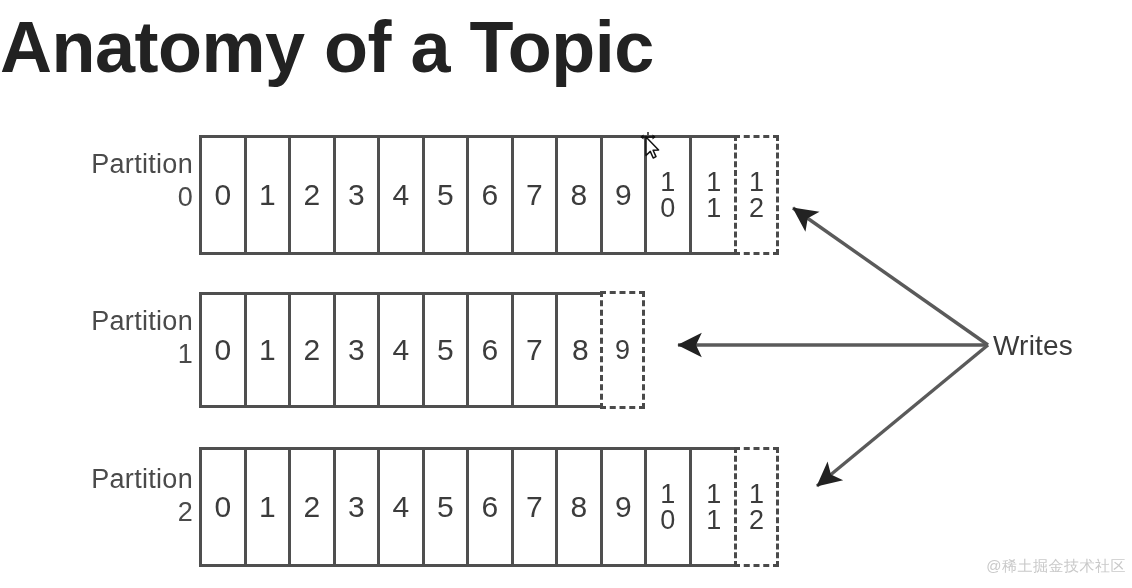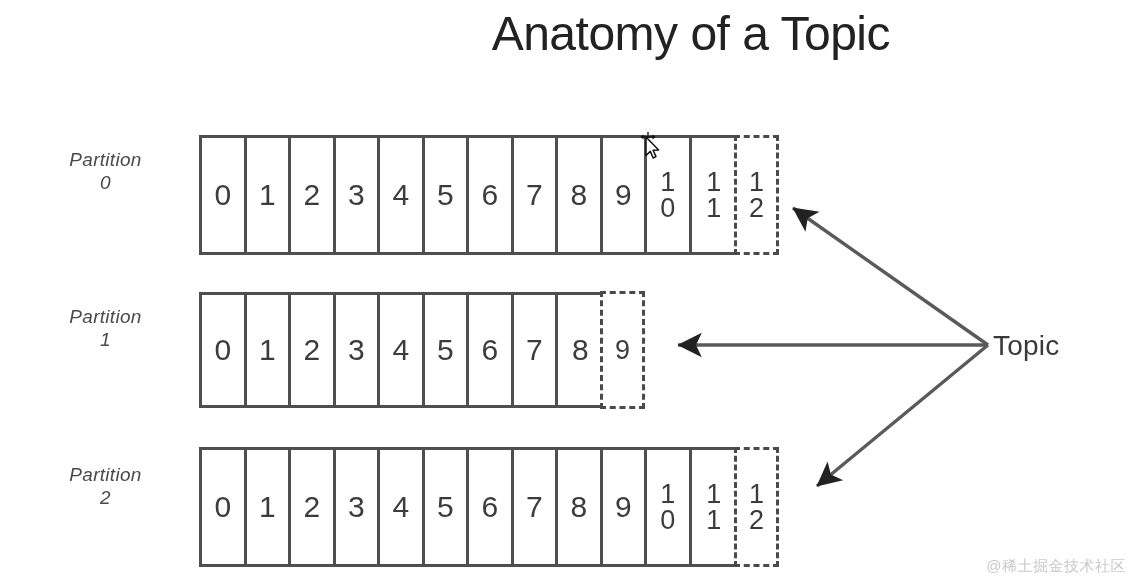--- a/index.html
+++ b/index.html
@@ -20,48 +20,47 @@
     position: absolute;
     inset: 0;
   }
 
   
   .title {
     position: absolute;
     left: 0;
     top: 8px;
     width: 890px;
-    text-align: right;
-    font-size: 48px;
-    font-weight: 400;
+    text-align: left;
+    font-size: 72px;
+    font-weight: 700;
     letter-spacing: -0.5px;
     color: #222222;
     line-height: 1.1;
     white-space: nowrap;
   }
 
   
   .partition-row {
     position: absolute;
     display: flex;
     align-items: center;
   }
   #row-0 { left: 0px;  top: 135px; }
   #row-1 { left: 0px;  top: 292px; }
   #row-2 { left: 0px;  top: 447px; }
 
   .partition-label {
     position: absolute;
     width: 175px;
-    text-align: center;
-    font-size: 19px;
+    text-align: right;
+    font-size: 27px;
     line-height: 1.22;
     color: #4a4a4a;
     letter-spacing: 0.3px;
-    font-style: italic;
   }
   #row-0 .partition-label { left: 18px; top: 13px; }
   #row-1 .partition-label { left: 18px; top: 13px; }
   #row-2 .partition-label { left: 18px; top: 16px; }
   .partition-label .pl-num { display: block; }
 
   
   .segments {
     position: absolute;
     left: 199px;
@@ -249,21 +248,21 @@
     <defs>
       <marker id="ahead" markerWidth="9" markerHeight="9" refX="7.4" refY="4.5" orient="auto" markerUnits="strokeWidth">
         <path d="M7.6,4.5 L0.4,0.9 L2.1,4.5 L0.4,8.1 Z" fill="#222222"></path>
       </marker>
     </defs>
     <line x1="988" y1="345" x2="793" y2="208" stroke="#5a5a5a" stroke-width="3.4" marker-end="url(#ahead)"></line>
     <line x1="988" y1="345" x2="678" y2="345" stroke="#5a5a5a" stroke-width="3.4" marker-end="url(#ahead)"></line>
     <line x1="988" y1="345" x2="817" y2="486" stroke="#5a5a5a" stroke-width="3.4" marker-end="url(#ahead)"></line>
   </svg>
 
-  <div class="writes-label">Topic</div>
+  <div class="writes-label">Writes</div>
 
   <svg id="mouse-cursor" viewBox="0 0 28 34">
     <g stroke="#111111" stroke-width="1.6" fill="none">
       <line x1="3" y1="7" x2="17" y2="7"></line>
       <path d="M5.5,4.6 L2.4,7 L5.5,9.4" fill="#111111" stroke="none"></path>
       <path d="M14.5,4.6 L17.6,7 L14.5,9.4" fill="#111111" stroke="none"></path>
       <line x1="10" y1="2" x2="10" y2="5" stroke-width="1.4"></line>
     </g>
     <path d="M8,7 L8,25.5 L12.3,21.4 L15.2,28 L18,26.6 L15.1,20.3 L20.6,20.1 Z" fill="#ffffff" stroke="#111111" stroke-width="1.5" stroke-linejoin="round"></path>
   </svg>

